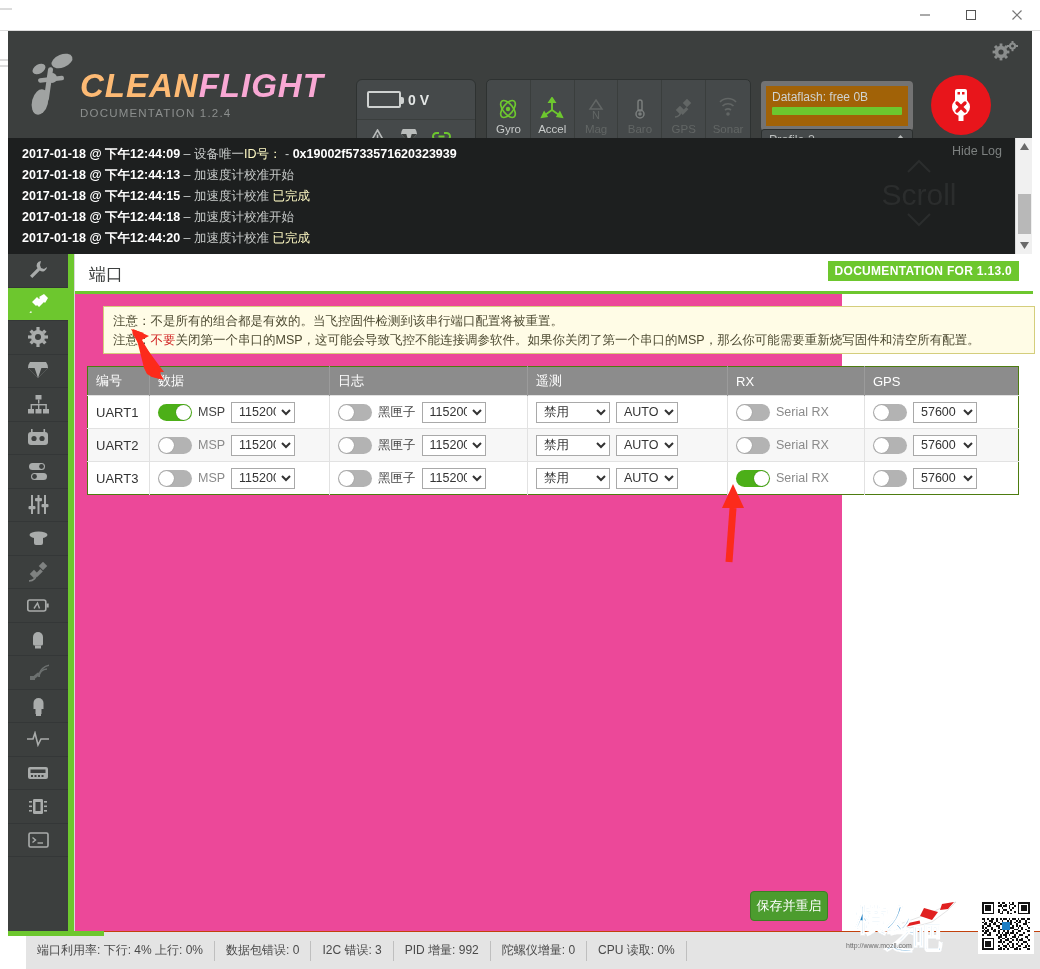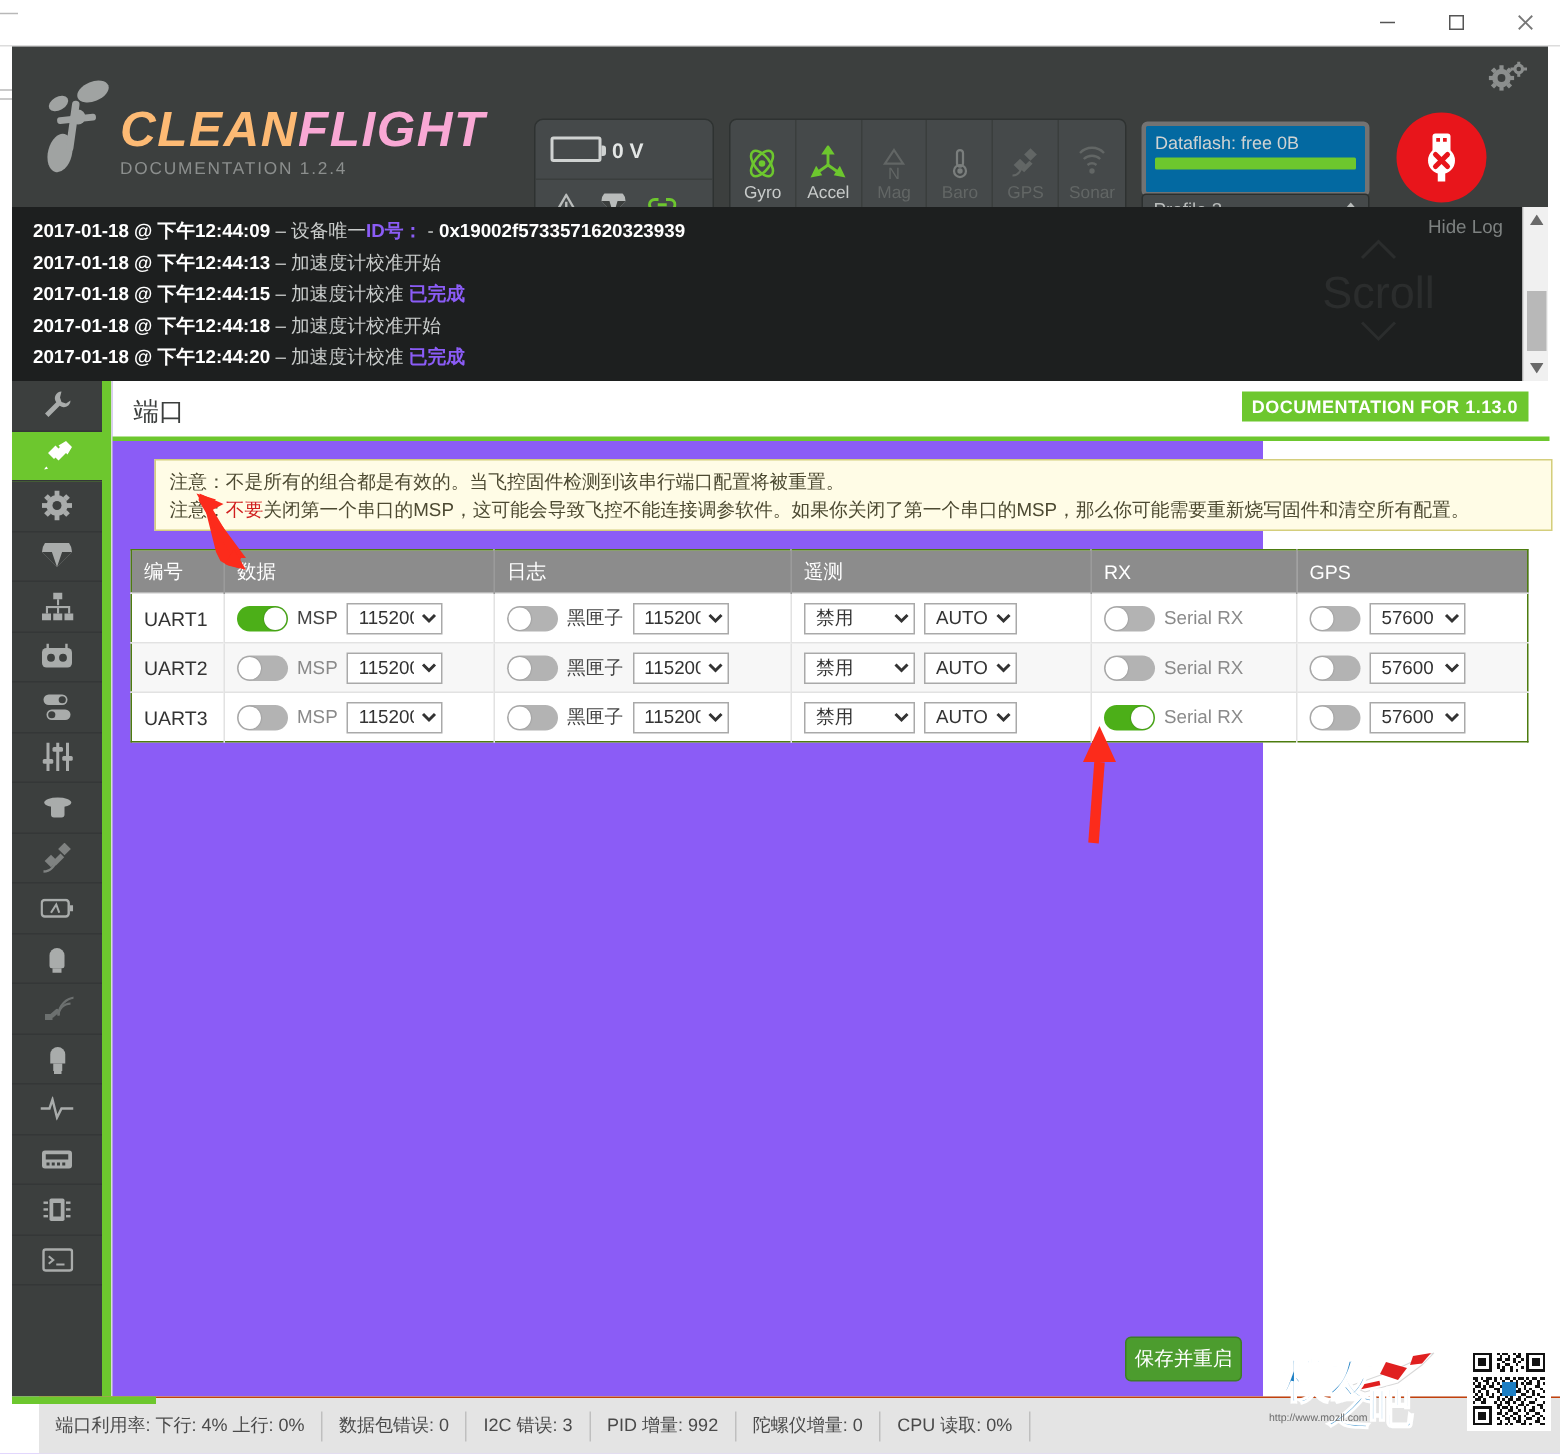--- a/index.html
+++ b/index.html
@@ -72,21 +72,21 @@
     align-items: center; justify-content: center; gap: 2px;
     border-right: 1px solid #3a3e3d;
   }
   .sensor:last-child { border-right: none; }
   .sensor .s-label { font-size: 11.5px; text-align: right; }
   .sensor.on .s-label { color: #c8cbca; }
   .sensor.off .s-label { color: #626665; }
   
   #dataflash-box {
     position: absolute; left: 753px; top: 50px; width: 152px; height: 50px;
-    background: #0369a1; border: 3px solid #737373; border-radius: 4px; padding: 4px 6px 0 6px;
+    background: #a16207; border: 5px solid #737373; border-radius: 4px; padding: 4px 6px 0 6px;
   }
   #dataflash-label { color: #d0d3d2; font-size: 12px; }
   #dataflash-bar {
     margin-top: 3px; height: 8px; background: #6dc72e; border-radius: 1px;
   }
   #profile-select {
     position: absolute; left: 753px; top: 98px; width: 152px; height: 22px;
     background: #45494a; border: 1px solid #2b2f2e; border-radius: 3px;
     display: flex; align-items: center; justify-content: space-between; padding: 0 7px;
   }
@@ -100,21 +100,21 @@
   #connect-label { color: #e9ecec; font-size: 12.5px; margin-top: 3px; }
   #settings-gear { position: absolute; right: 14px; top: 10px; }
   
   #log-panel {
     position: absolute; left: 8px; top: 138px; width: 1024px; height: 116px;
     background: #1d1f1f;
   }
   #log-lines { position: absolute; left: 14px; top: 6px; }
   .log-line { font-size: 12.5px; color: #c9cccb; line-height: 21px; white-space: nowrap; }
   .log-line b { color: #ffffff; }
-  .log-line .grn { color: #8b5cf6; font-weight: bold; }
+  .log-line .grn { color: #fef9c3; }
   #hide-log {
     position: absolute; right: 30px; top: 6px; color: #7d8180; font-size: 12.5px;
   }
   #scroll-watermark {
     position: absolute; right: 48px; top: 20px; width: 130px; text-align: center;
     color: #2b2d2d;
   }
   #scroll-watermark .sc-text { font-size: 30px; line-height: 34px; }
   #log-scrollbar {
     position: absolute; right: 0; top: 0; width: 17px; height: 116px; background: #f0f0f0;
@@ -133,21 +133,21 @@
     height: 33.5px; border-bottom: 1px solid #343737;
     display: flex; align-items: center; justify-content: center;
   }
   .side-item.active { background: #6dc72e; }
   #sidebar-accent {
     position: absolute; left: 68px; top: 254px; width: 6px; height: 677px; background: #6dc72e;
   }
   
   #content {
     position: absolute; left: 74px; top: 254px; width: 768px; height: 677px;
-    background: #8b5cf6; border-left: 1px solid #d8d8d8;
+    background: #ec4899; border-left: 1px solid #d8d8d8;
   }
   #content-header {
     position: absolute; left: 0; top: 0; width: 958px; height: 40px; background: #ffffff;
     border-bottom: 3px solid #6dc72e;
   }
   #page-title {
     position: absolute; left: 14px; top: 9px; font-size: 17px; color: #3c3f3e;
   }
   #doc-badge {
     position: absolute; right: 14px; top: 7px; height: 20px; padding: 0 7px;

